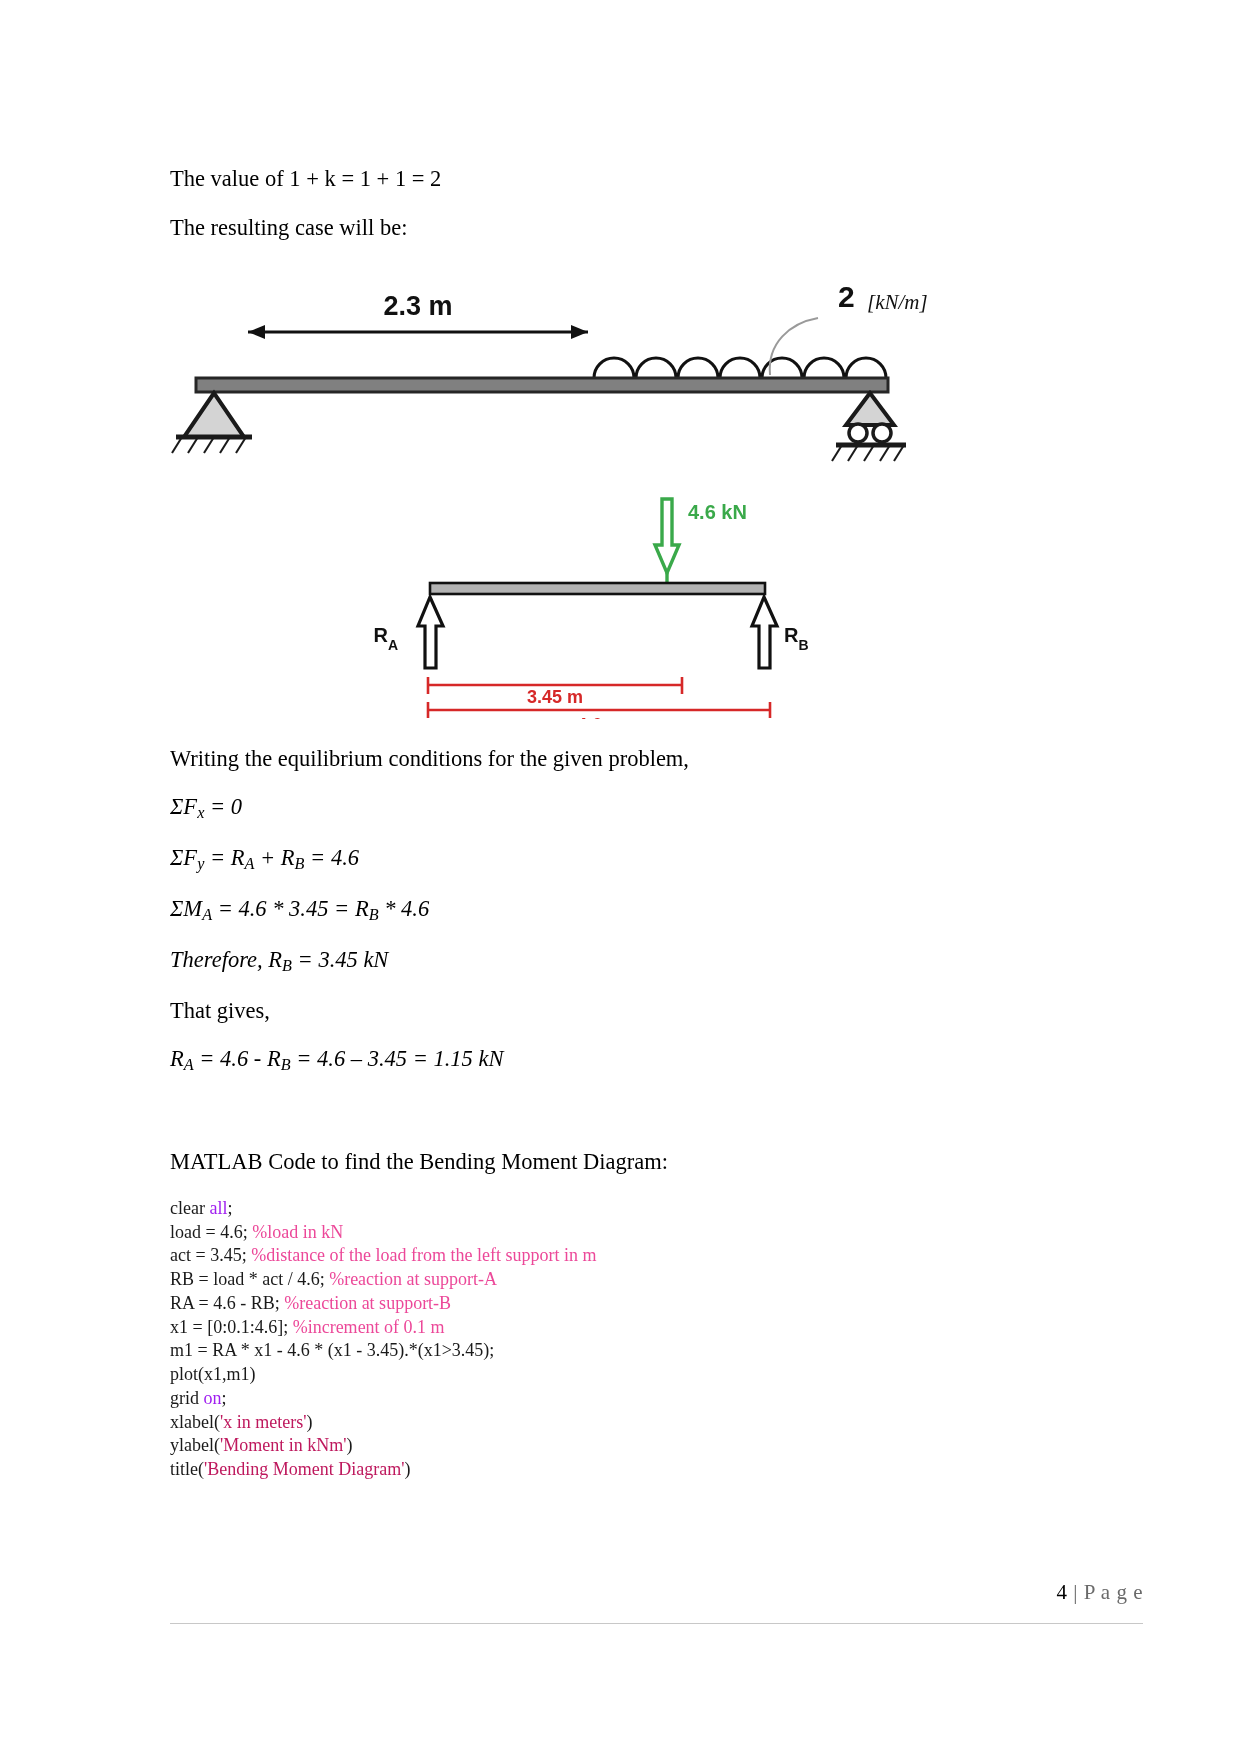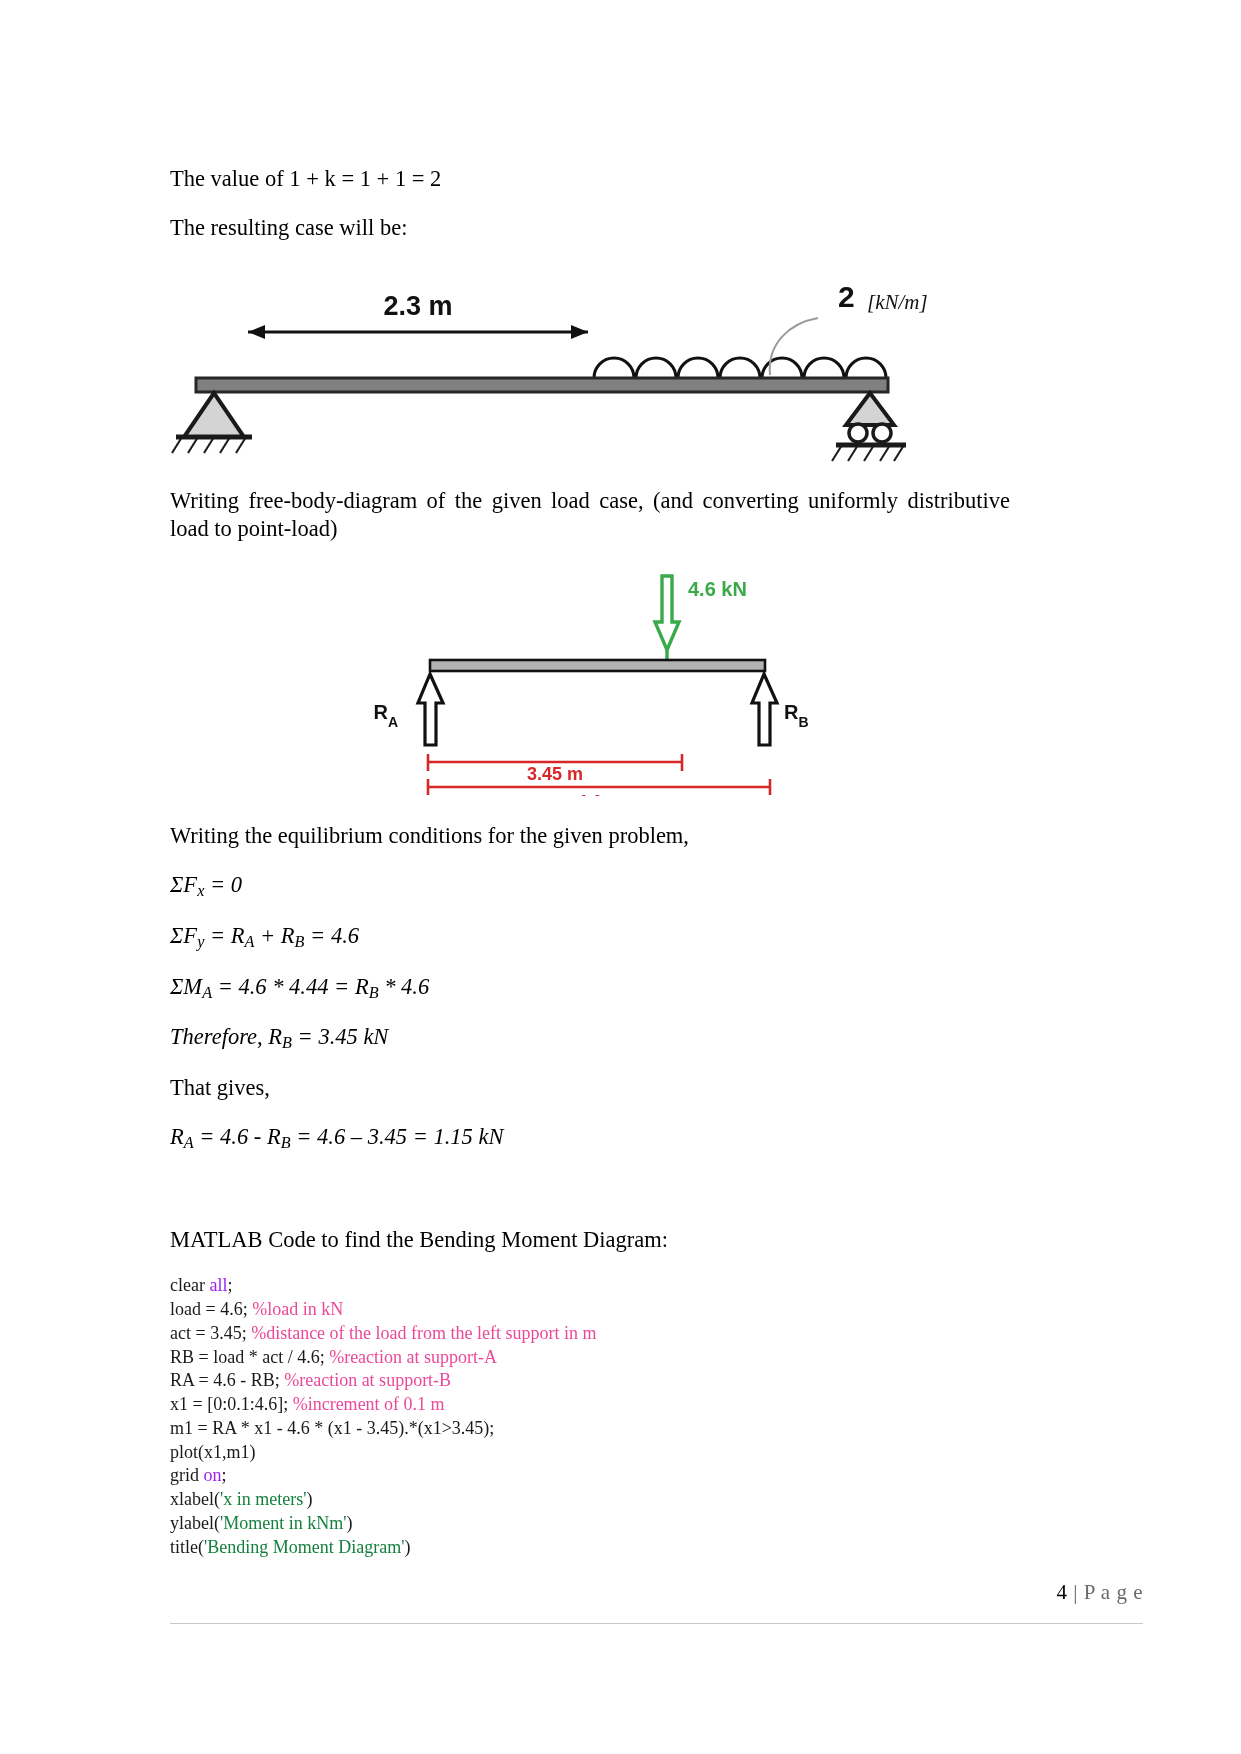--- a/index.html
+++ b/index.html
@@ -68,21 +68,21 @@
   
   .code {
     font-family: Liberation Serif, serif;
     font-size: 18px;
     line-height: 1.32;
     white-space: pre;
     color: #1a1a1a;
     margin-top: 6px;
   }
   .kw  { color: #a020f0; }
-  .str { color: #15803d; }
+  .str { color: #be185d; }
   .cm  { color: #ec4899; }
 
   
   .footer-rule {
     position: absolute;
     left: 134px;
     top: 1623px;
     width: 973px;
     height: 1px;
     background: #c8c8c8;
@@ -156,21 +156,20 @@
             <line x1="672" y1="180" x2="662" y2="196"></line>
             <line x1="688" y1="180" x2="678" y2="196"></line>
             <line x1="704" y1="180" x2="694" y2="196"></line>
             <line x1="720" y1="180" x2="710" y2="196"></line>
             <line x1="734" y1="180" x2="724" y2="196"></line>
           </g>
         </g>
       </svg>
     </div>
 
-    <p class="body-text">Writing free-body-diagram of the given load case, (and converting uniformly distributive load to point-load)</p>
 
     <div class="fig2-wrap">
       <svg class="fig2" width="840" height="232" viewBox="0 0 840 232">
 
         <g>
           <path d="M 492 12 L 502 12 L 502 58 L 509 58 L 497 86 L 485 58 L 492 58 Z" fill="#ffffff" stroke="#3aa94a" stroke-width="3.4"></path>
           <line x1="497" y1="86" x2="497" y2="100" stroke="#3aa94a" stroke-width="3.4"></line>
         </g>
         <text x="518" y="32" font-family="'Liberation Sans', sans-serif" font-size="20" font-weight="bold" fill="#3aa94a">4.6 kN</text>
 
@@ -201,21 +200,21 @@
         <text x="430" y="244" text-anchor="middle" font-family="'Liberation Sans', sans-serif" font-size="18" font-weight="bold" fill="#d62828">4.6 m</text>
       </svg>
     </div>
 
     <p class="body-text nojust">Writing the equilibrium conditions for the given problem,</p>
 
     <div class="eq"><span>ΣF</span><sub>x</sub><span> = 0</span></div>
 
     <div class="eq"><span>ΣF</span><sub>y</sub><span> = R</span><sub>A</sub><span> + R</span><sub>B</sub><span> = 4.6</span></div>
 
-    <div class="eq"><span>ΣM</span><sub>A</sub><span> = 4.6 * 4.44 = R</span><sub>B</sub><span> * 4.6</span></div>
+    <div class="eq"><span>ΣM</span><sub>A</sub><span> = 4.6 * 3.45 = R</span><sub>B</sub><span> * 4.6</span></div>
 
     <div class="eq"><span>Therefore, R</span><sub>B</sub><span> = 3.45 kN</span></div>
 
     <p class="body-text nojust">That gives,</p>
 
     <div class="eq"><span>R</span><sub>A</sub><span> = 4.6 - R</span><sub>B</sub><span> = 4.6 – 3.45 = 1.15 kN</span></div>
 
     <div style="height:52px"></div>
 
     <p class="body-text nojust">MATLAB Code to find the Bending Moment Diagram:</p>

